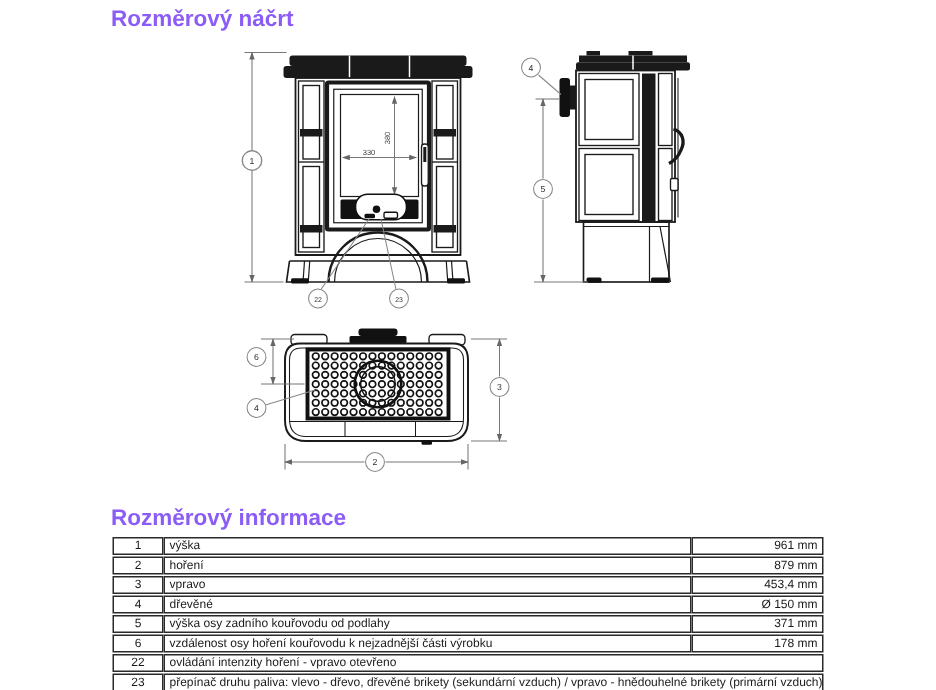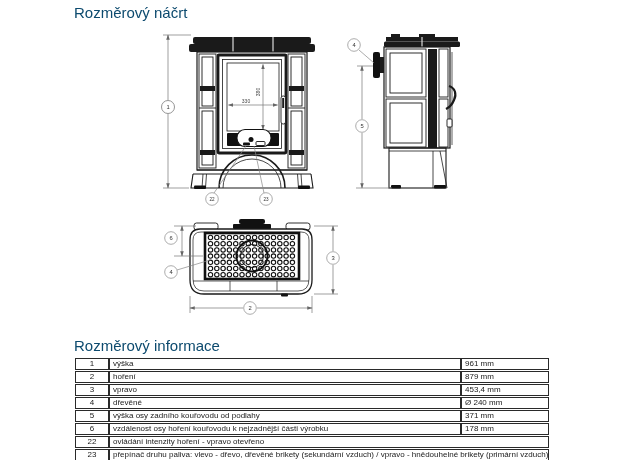--- a/index.html
+++ b/index.html
@@ -1,38 +1,38 @@
 <!DOCTYPE html>
 <html><head>
 <meta charset="utf-8">
 <style>
   html,body{margin:0;padding:0;}
   body{
     width:624px;height:460px;position:relative;background:#ffffff;
     font-family:"Liberation Sans",sans-serif;color:#1a1a1a;overflow:hidden;
   }
   .sec-title{
-    position:absolute;left:74px;font-size:15px;font-weight:normal;color:#0c4a6e;
+    position:absolute;left:74px;font-size:15px;font-weight:bold;color:#8b5cf6;
     letter-spacing:0px;white-space:nowrap;
   }
   #title1{top:4px;}
   #title2{top:337px;}
   #drawing{position:absolute;left:0;top:0;}
   #info-table{
     position:absolute;left:75px;top:357px;width:474px;
     border-collapse:separate;border-spacing:0 1px;
     font-size:8px;color:#1a1a1a;table-layout:fixed;
   }
   #info-table td{
     border:1px solid #2a2a2a;height:10px;line-height:10px;
     padding:0 3px;white-space:nowrap;overflow:hidden;background:#fff;
   }
   #info-table td.num{width:32px;text-align:center;padding:0;}
   #info-table td.desc{}
-  #info-table td.val{width:80px;text-align:left;}
+  #info-table td.val{width:80px;text-align:right;}
   svg text{font-family:"Liberation Sans",sans-serif;}
 </style>
 </head>
 <body>
 
 <div class="sec-title" id="title1">Rozměrový náčrt</div>
 
 <svg id="drawing" width="624" height="340" viewBox="0 0 624 340">
   <defs>
     <marker id="ar" viewBox="0 0 10 10" refX="9" refY="5" markerWidth="7.5" markerHeight="7.5" orient="auto-start-reverse">
@@ -349,21 +349,21 @@
       <td class="val">879 mm</td>
     </tr>
     <tr>
       <td class="num">3</td>
       <td class="desc">vpravo</td>
       <td class="val">453,4 mm</td>
     </tr>
     <tr>
       <td class="num">4</td>
       <td class="desc">dřevěné</td>
-      <td class="val">Ø 240 mm</td>
+      <td class="val">Ø 150 mm</td>
     </tr>
     <tr>
       <td class="num">5</td>
       <td class="desc">výška osy zadního kouřovodu od podlahy</td>
       <td class="val">371 mm</td>
     </tr>
     <tr>
       <td class="num">6</td>
       <td class="desc">vzdálenost osy hoření kouřovodu k nejzadnější části výrobku</td>
       <td class="val">178 mm</td>

